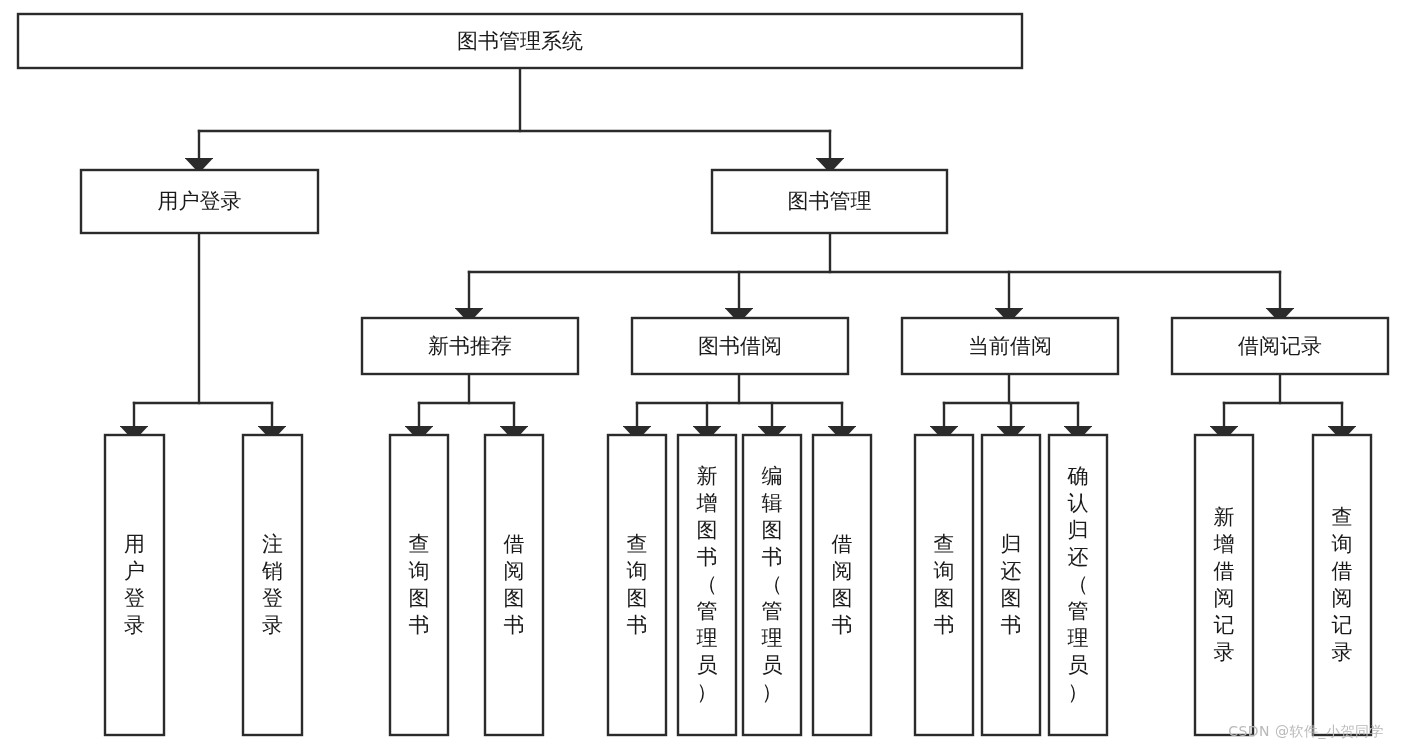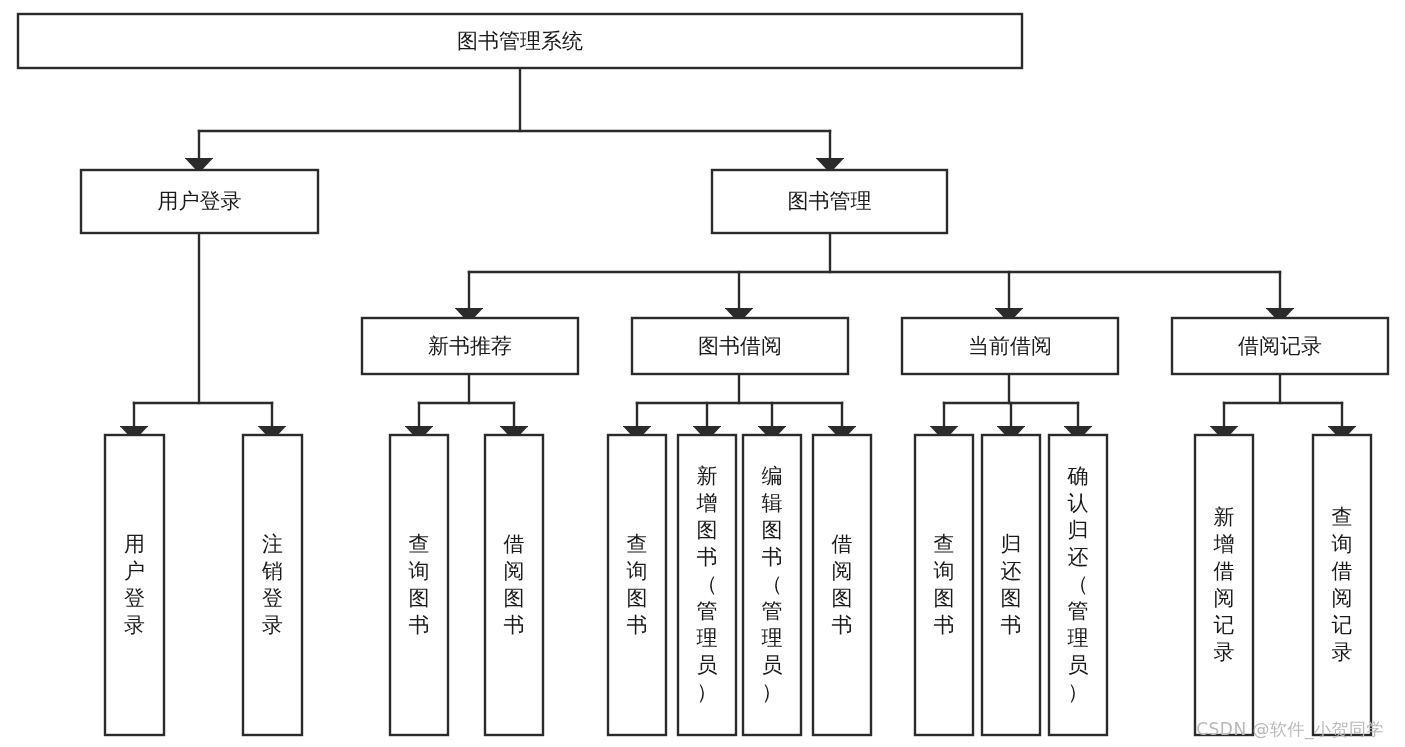--- a/index.html
+++ b/index.html
@@ -50,21 +50,21 @@
     font-family: "DejaVu Sans", "Liberation Sans", sans-serif;
     fill: #1a1a1a;
     font-size: 21px;
     text-anchor: middle;
   }
   .watermark {
     position: absolute;
     right: 8px;
     bottom: 6px;
     font-family: "DejaVu Sans", "Liberation Sans", sans-serif;
-    font-size: 17px;
+    font-size: 14px;
     color: #b9b9b9;
     white-space: nowrap;
     letter-spacing: 0.5px;
     user-select: none;
   }
 </style>
 </head>
 <body>
 
 <div id="diagram-root">

